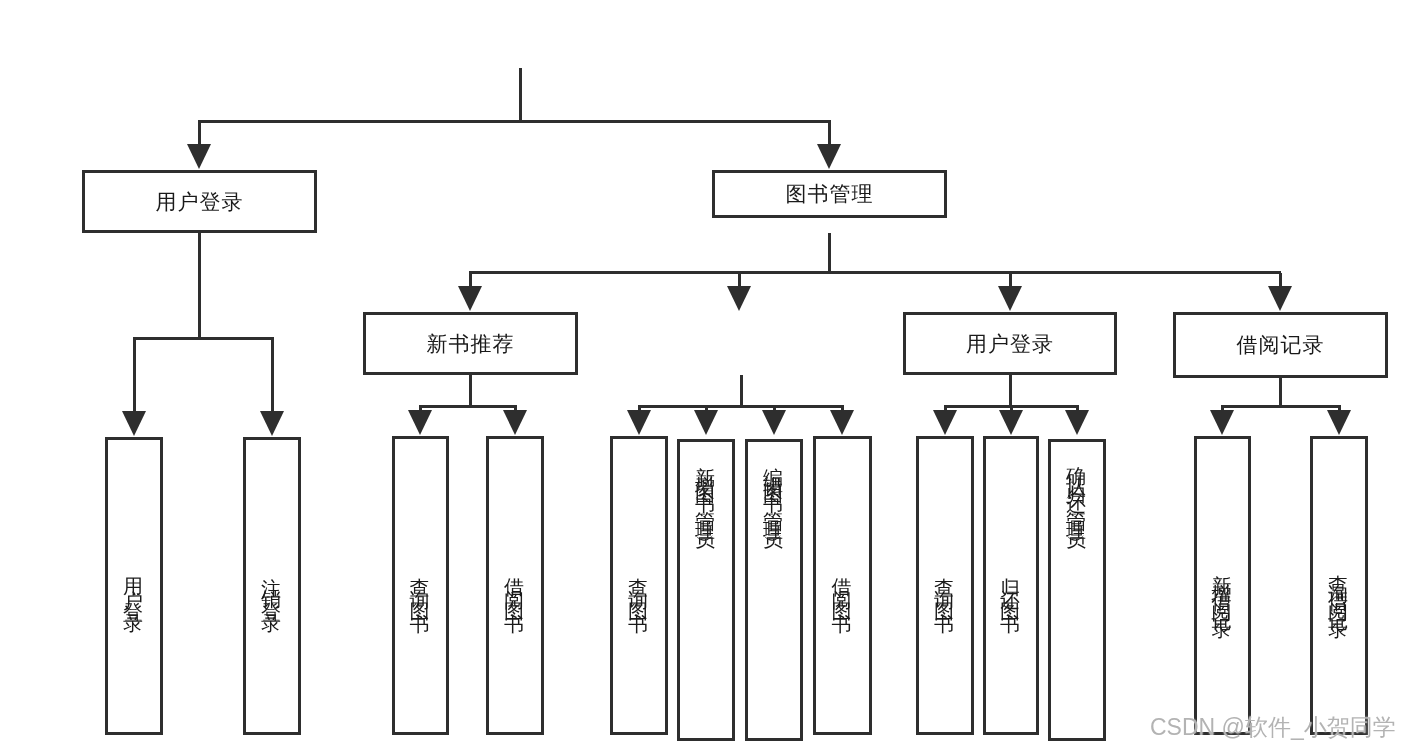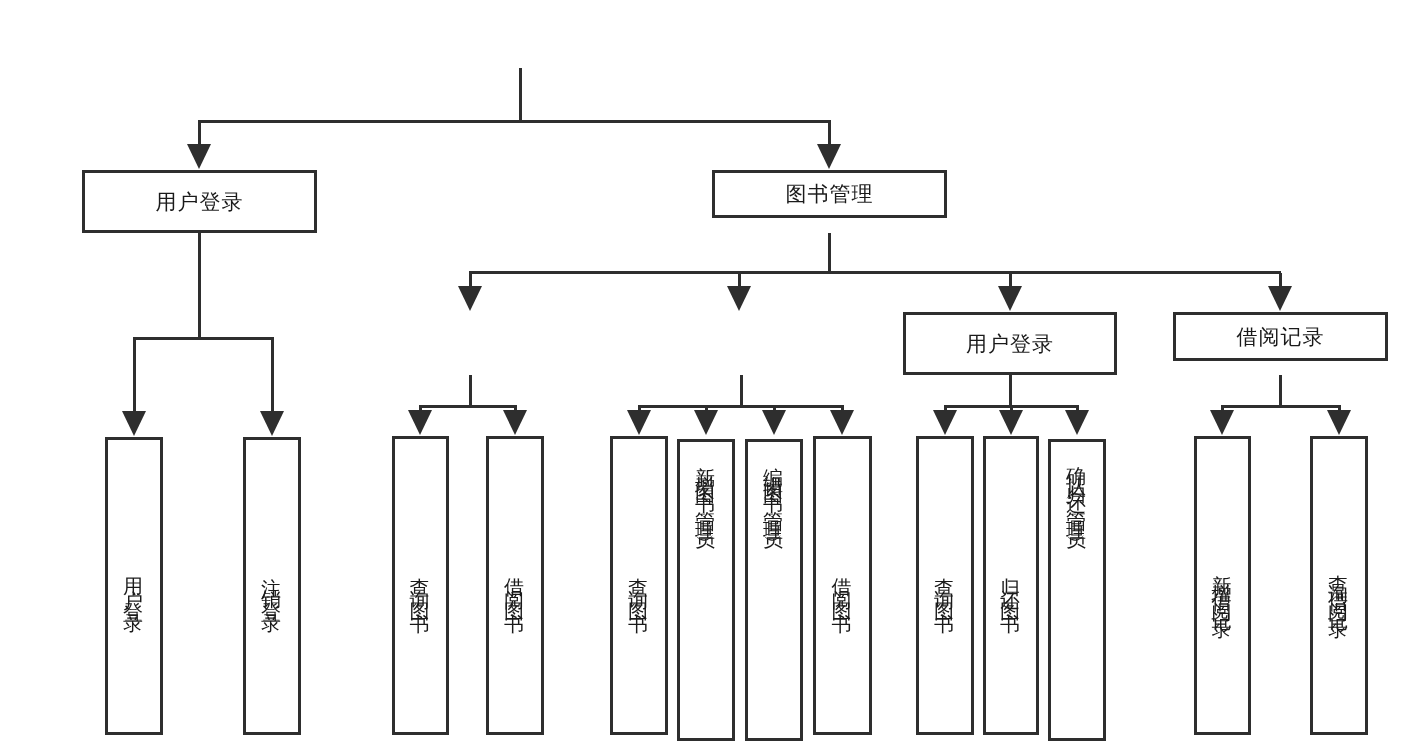--- a/index.html
+++ b/index.html
@@ -56,22 +56,23 @@
     <div class="v" style="left:469px;top:273px;height:14px"></div>
     <div class="v" style="left:738px;top:273px;height:14px"></div>
     <div class="v" style="left:1009px;top:273px;height:14px"></div>
     <div class="v" style="left:1279px;top:273px;height:14px"></div>
     <div class="arr" style="left:458px;top:286px"></div>
     <div class="arr" style="left:727px;top:286px"></div>
     <div class="arr" style="left:998px;top:286px"></div>
     <div class="arr" style="left:1268px;top:286px"></div>
   </div>
 
+  <div class="box hbox" style="left:363px;top:312px;width:215px;height:63px">新书推荐</div>
   <div class="box hbox" style="left:903px;top:312px;width:214px;height:63px">用户登录</div>
-  <div class="box hbox" style="left:1173px;top:312px;width:215px;height:49px">借阅记录</div>
+  <div class="box hbox" style="left:1173px;top:312px;width:215px;height:66px">借阅记录</div>
 
   <div>
     <div class="v" style="left:469px;top:375px;height:32px"></div>
     <div class="h" style="left:419px;top:405px;width:98px"></div>
     <div class="v" style="left:419px;top:407px;height:5px"></div>
     <div class="v" style="left:514px;top:407px;height:5px"></div>
     <div class="arr" style="left:408px;top:410px"></div>
     <div class="arr" style="left:503px;top:410px"></div>
   </div>
 
@@ -145,14 +146,15 @@
     <span>确认归还（管理员）</span>
     </div>
 
   <div class="box vbox ls6" style="left:1194px;top:436px;width:57px;height:299px">
     <span>新增借阅记录</span>
     </div>
   <div class="box vbox ls6" style="left:1310px;top:436px;width:58px;height:299px">
     <span>查询借阅记录</span>
     </div>
 
+  <div class="watermark">CSDN @软件_小贺同学</div>
 
 </div>
 
 </body></html>

